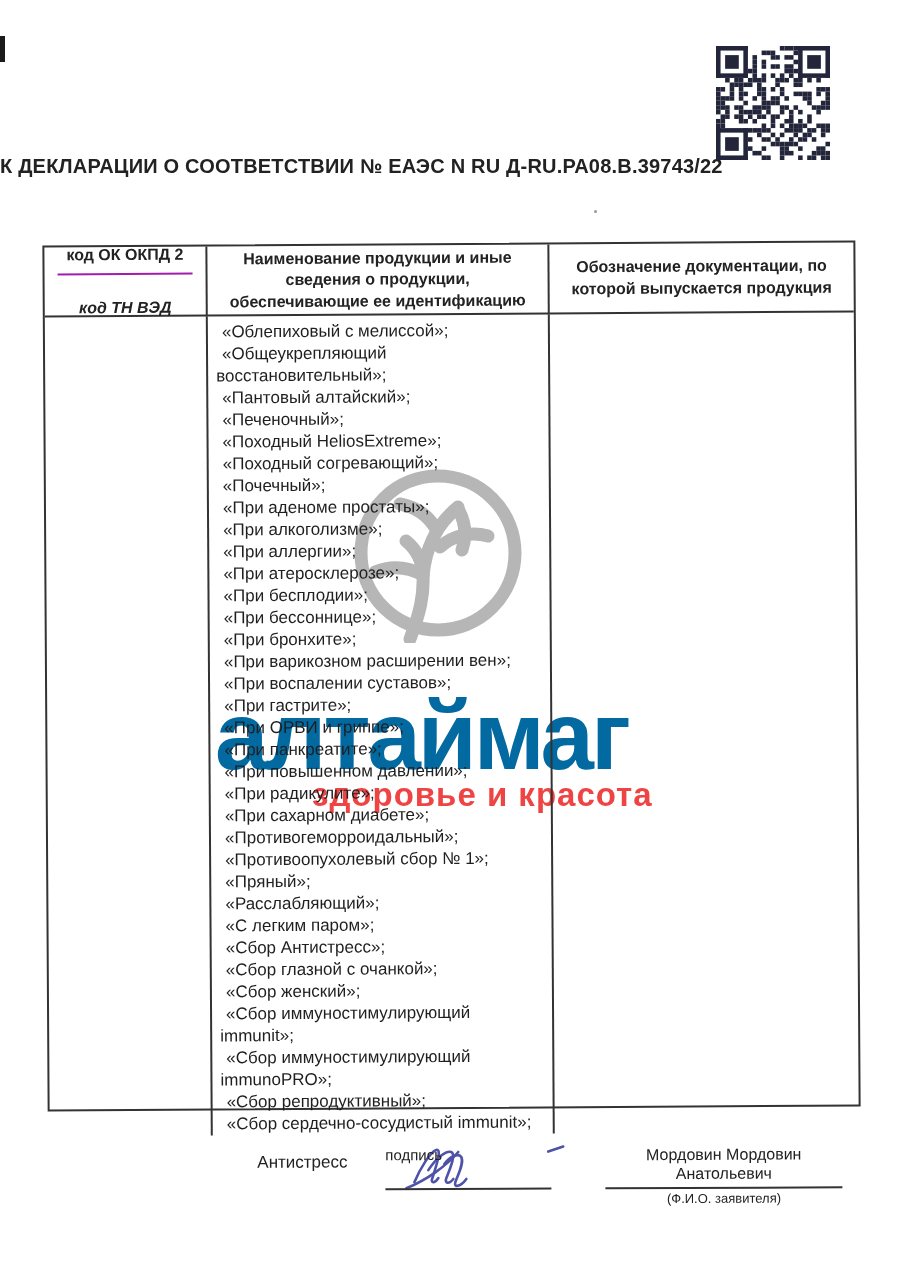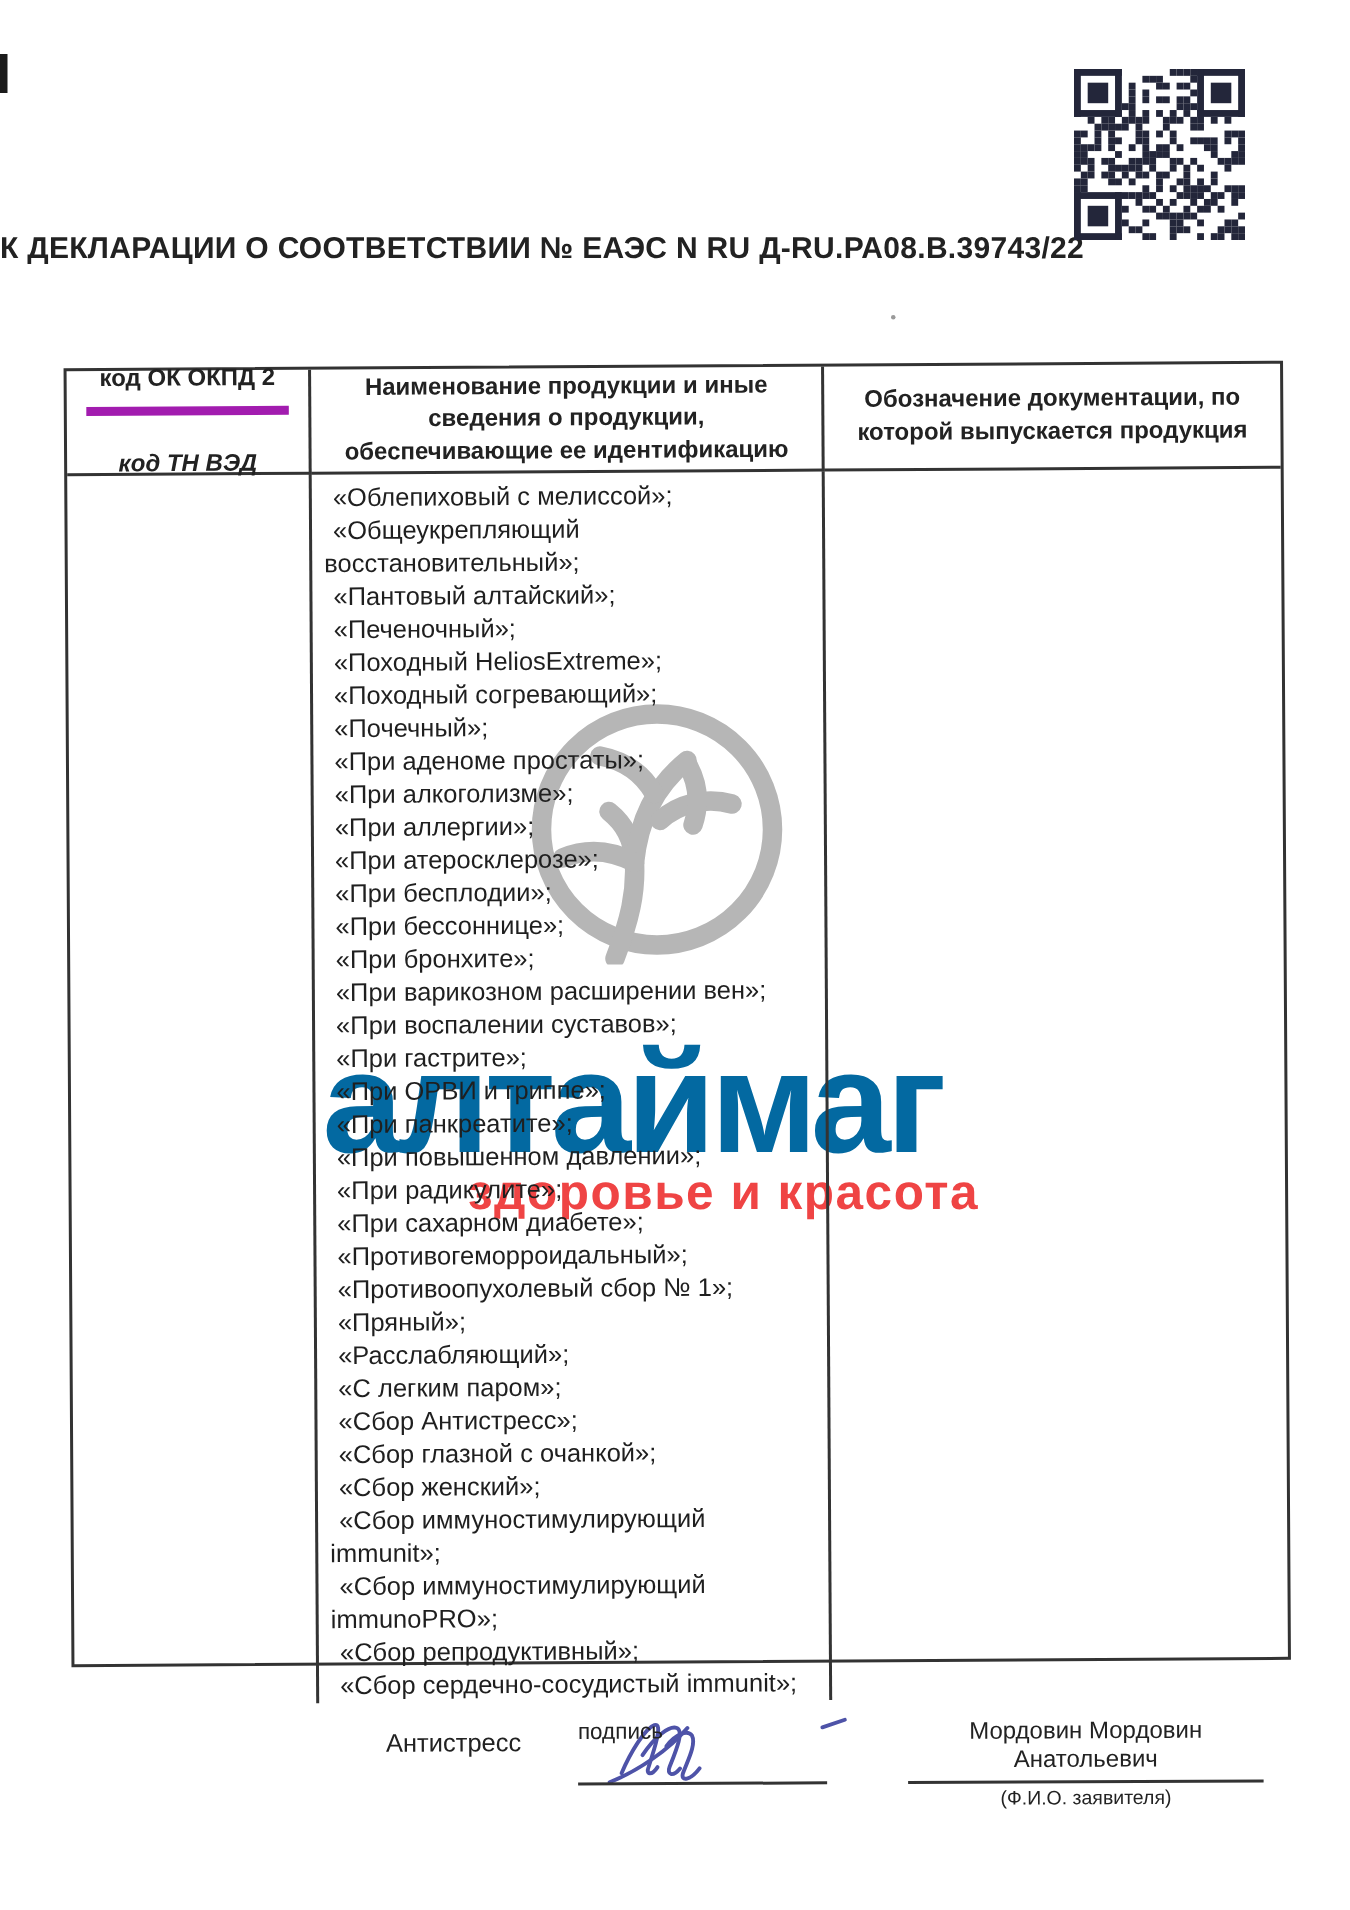--- a/index.html
+++ b/index.html
@@ -27,21 +27,21 @@
     border:2px solid #333;box-sizing:border-box;
     display:grid;grid-template-columns:163px 342px 1fr;grid-template-rows:70px 1fr;
     transform:rotate(-0.35deg);
     background:transparent;
   }
   .cell{box-sizing:border-box;}
   .hcell{border-bottom:2px solid #333;font-weight:bold;font-size:16px;
          display:flex;align-items:center;justify-content:center;text-align:center;line-height:1.35;}
   .vline{border-right:2px solid #333;}
   .c1h{display:flex;flex-direction:column;align-items:center;width:100%;}
-  .c1h .top{border-bottom:6px solid #a21caf;padding:0 6px 7px 6px;width:76%;}
+  .c1h .top{border-bottom:2px solid #a21caf;padding:0 6px 7px 6px;width:76%;}
   .c1h .bot{padding-top:22px;font-style:italic;}
   .c2h-inner{max-width:302px;margin:0 auto;}
   .c3h-inner{max-width:292px;margin:0 auto;}
   .items{padding:5px 6px 0 8px;font-size:17px;line-height:22px;color:#1f1f1f;}
   .items .it{text-indent:6px;}
   
   .foot{position:absolute;left:0;top:0;width:900px;height:1273px;z-index:2;transform:rotate(-0.25deg);}
   .applicant{position:absolute;left:255px;top:1152px;font-size:17px;}
   .sig-svg{position:absolute;left:398px;top:1140px;width:172px;height:52px;}
   .sig-line{position:absolute;left:383px;top:1188px;width:166px;border-top:2px solid #333;}

